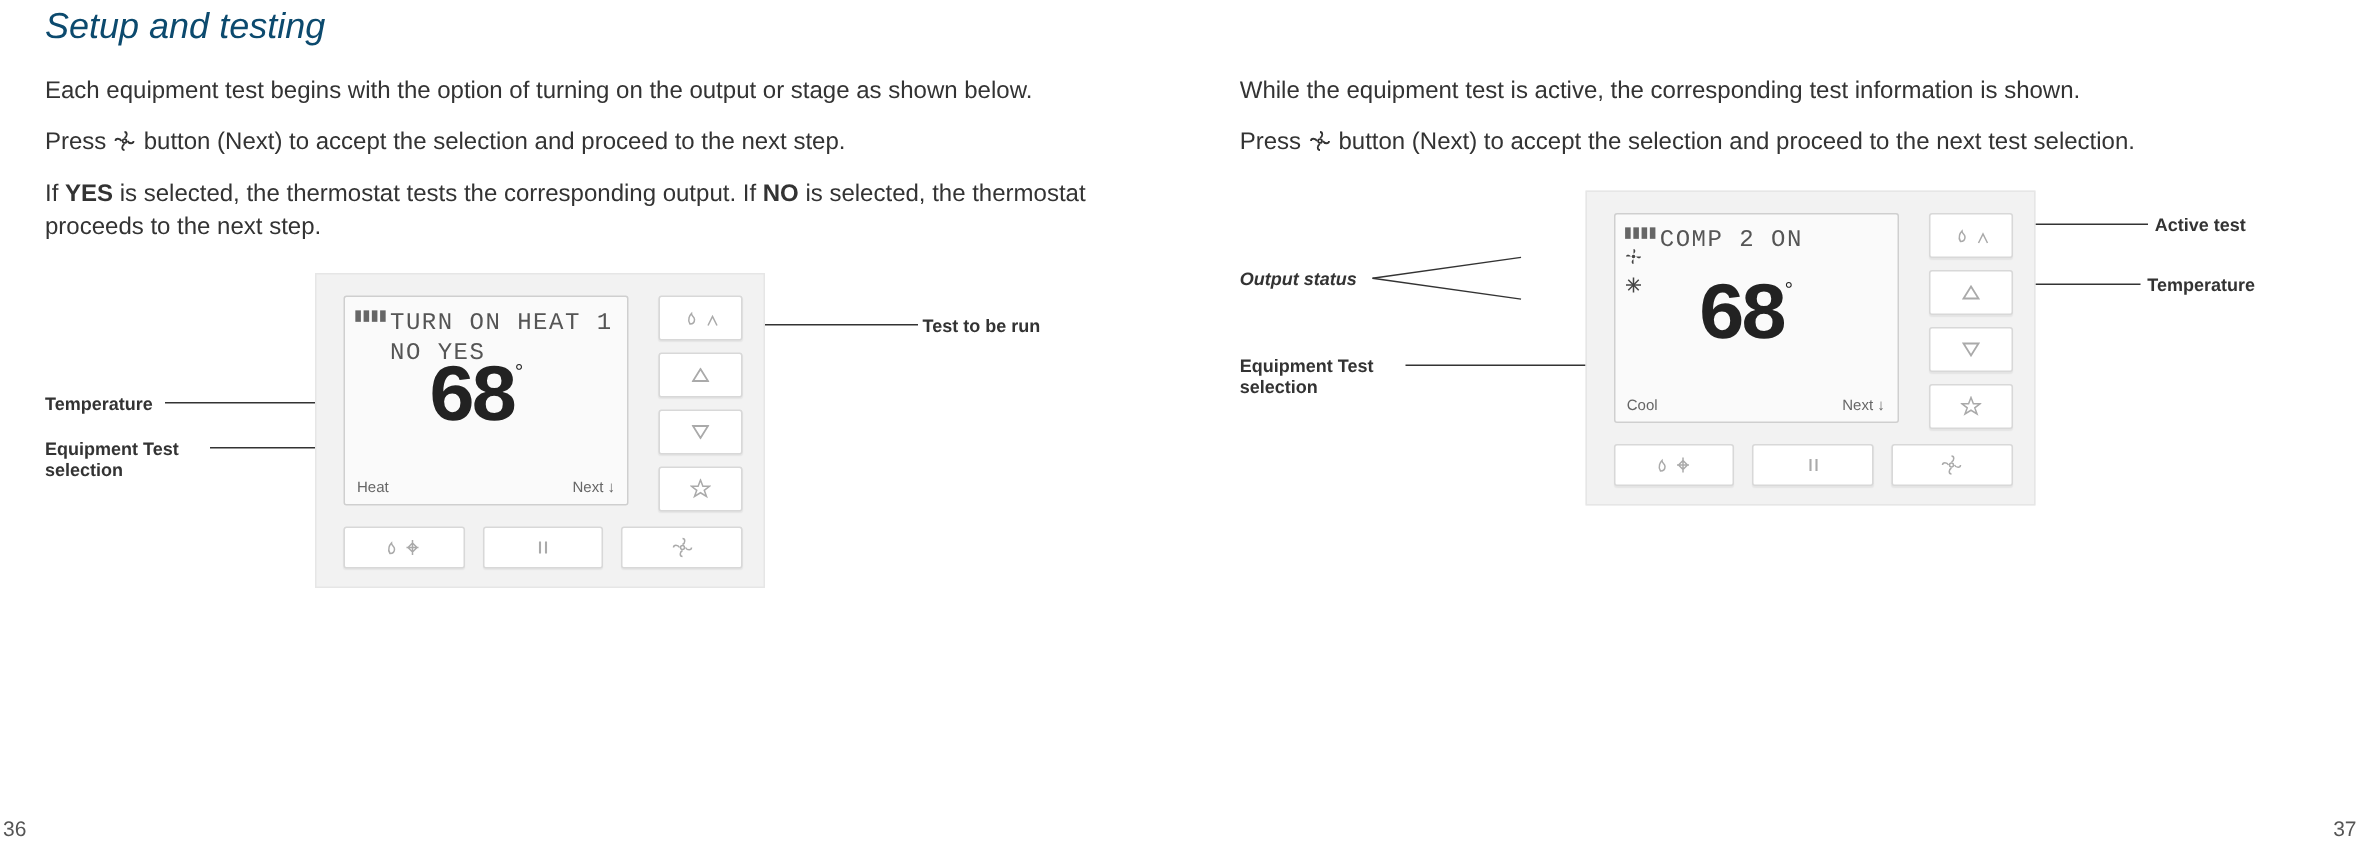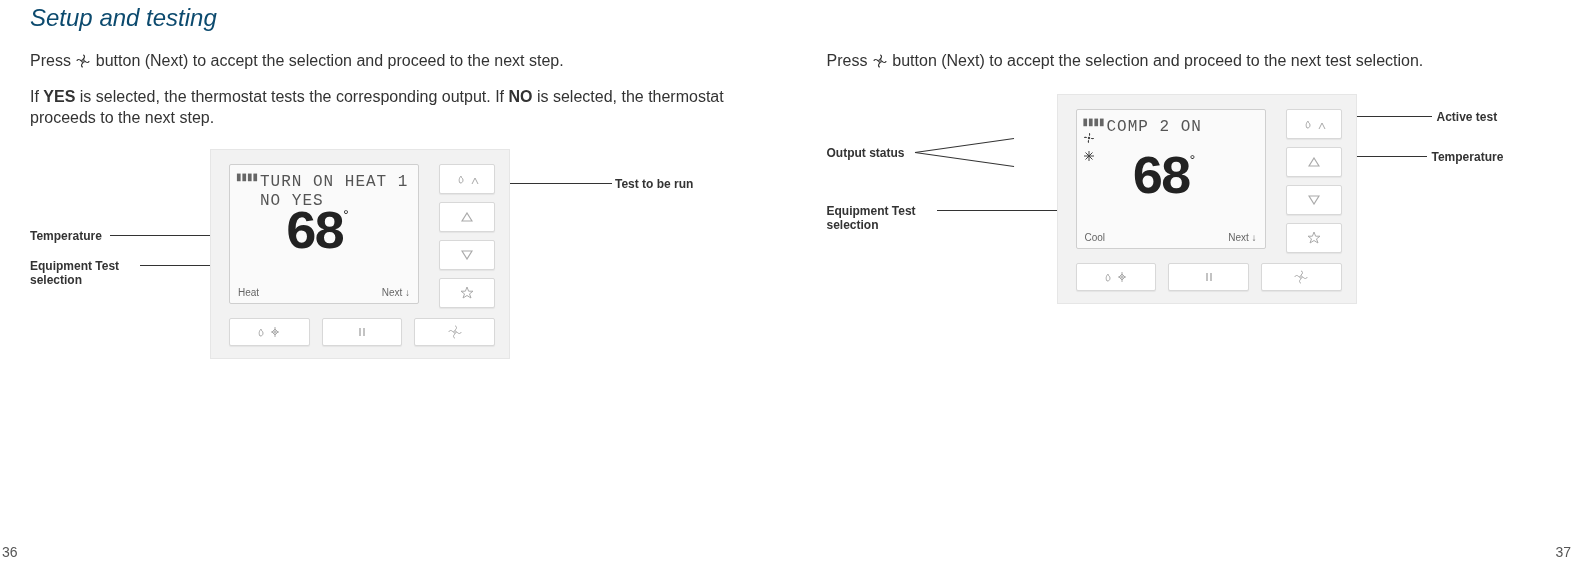--- a/index.html
+++ b/index.html
@@ -141,20 +141,21 @@
 </style>
 </head>
 <body>
 
 <h2 class="section-title">Setup and testing</h2>
 
 <div class="columns">
 
   <div class="col">
     <div class="body-text">
+      <p>Each equipment test begins with the option of turning on the output or stage as shown below.</p>
       <p>
         <span>Press </span>
         <span class="inline-icon"><svg width="14" height="14" viewBox="0 0 14 14">
               <g fill="none" stroke="#333" stroke-width="1.2">
                 <circle cx="7" cy="7" r="1.3"></circle>
                 <path d="M7 1c2 0 2 3 0 4M7 13c-2 0-2-3 0-4M1 7c0-2 3-2 4 0M13 7c0 2-3 2-4 0"></path>
               </g>
             </svg></span>
         <span> button (Next) to accept the selection and proceed to the next step.</span>
       </p>
@@ -237,35 +238,36 @@
                 </g>
               </svg>
             </div>
         </div>
       </div>
     </div>
   </div>
 
   <div class="col">
     <div class="body-text">
+      <p>While the equipment test is active, the corresponding test information is shown.</p>
       <p>
         <span>Press </span>
         <span class="inline-icon"><svg width="14" height="14" viewBox="0 0 14 14">
               <g fill="none" stroke="#333" stroke-width="1.2">
                 <circle cx="7" cy="7" r="1.3"></circle>
                 <path d="M7 1c2 0 2 3 0 4M7 13c-2 0-2-3 0-4M1 7c0-2 3-2 4 0M13 7c0 2-3 2-4 0"></path>
               </g>
             </svg></span>
         <span> button (Next) to accept the selection and proceed to the next test selection.</span>
       </p>
     </div>
 
     <div class="device-area">
 
-      <div class="callout" style="left:0; top:52px;">Output status</div>
+      <div class="callout" style="left:0; top:52px;font-style:italic;">Output status</div>
       <div class="callout-line-seg" style="left:88px; top:58px; width:100px; transform-origin:left; transform:rotate(-8deg);"></div>
       <div class="callout-line-seg" style="left:88px; top:58px; width:100px; transform-origin:left; transform:rotate(8deg);"></div>
 
       <div class="callout" style="left:0; top:110px; width:110px; white-space:normal;">Equipment Test selection</div>
       <div class="callout-line" style="left:110px; top:116px; width:142px;"></div>
 
       <div class="callout" style="left:610px; top:16px;">Active test</div>
       <div class="callout-line" style="left:360px; top:22px; width:245px;"></div>
 
       <div class="callout" style="left:605px; top:56px;">Temperature</div>

